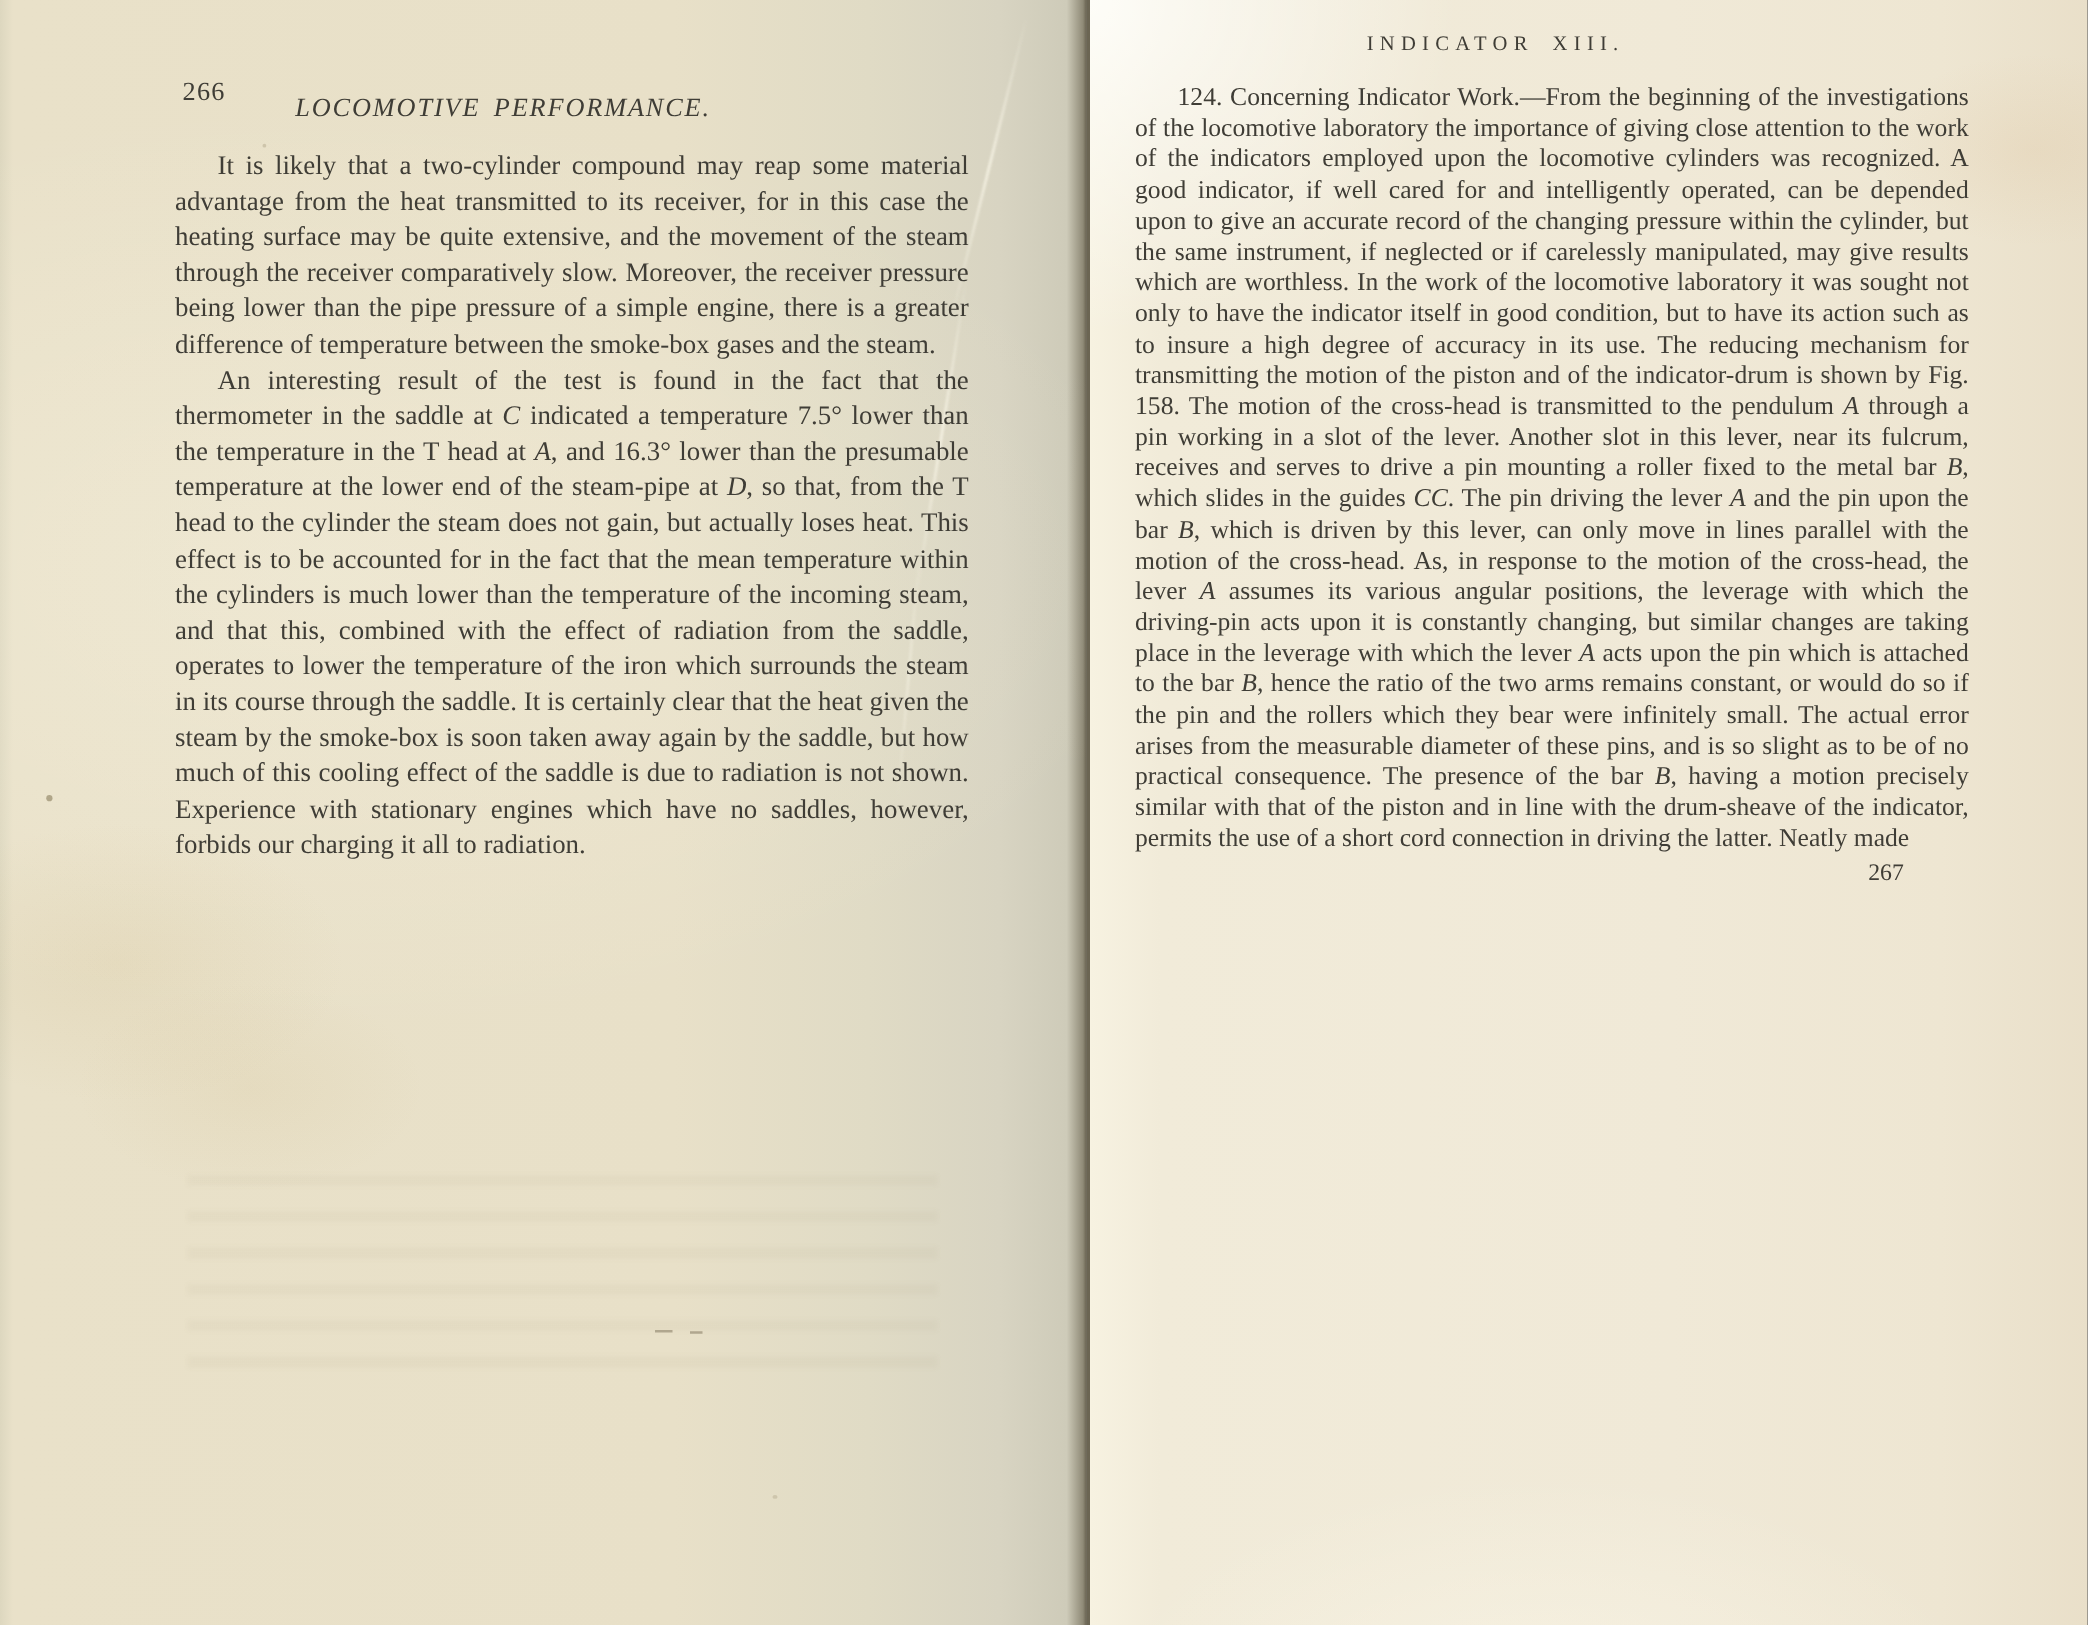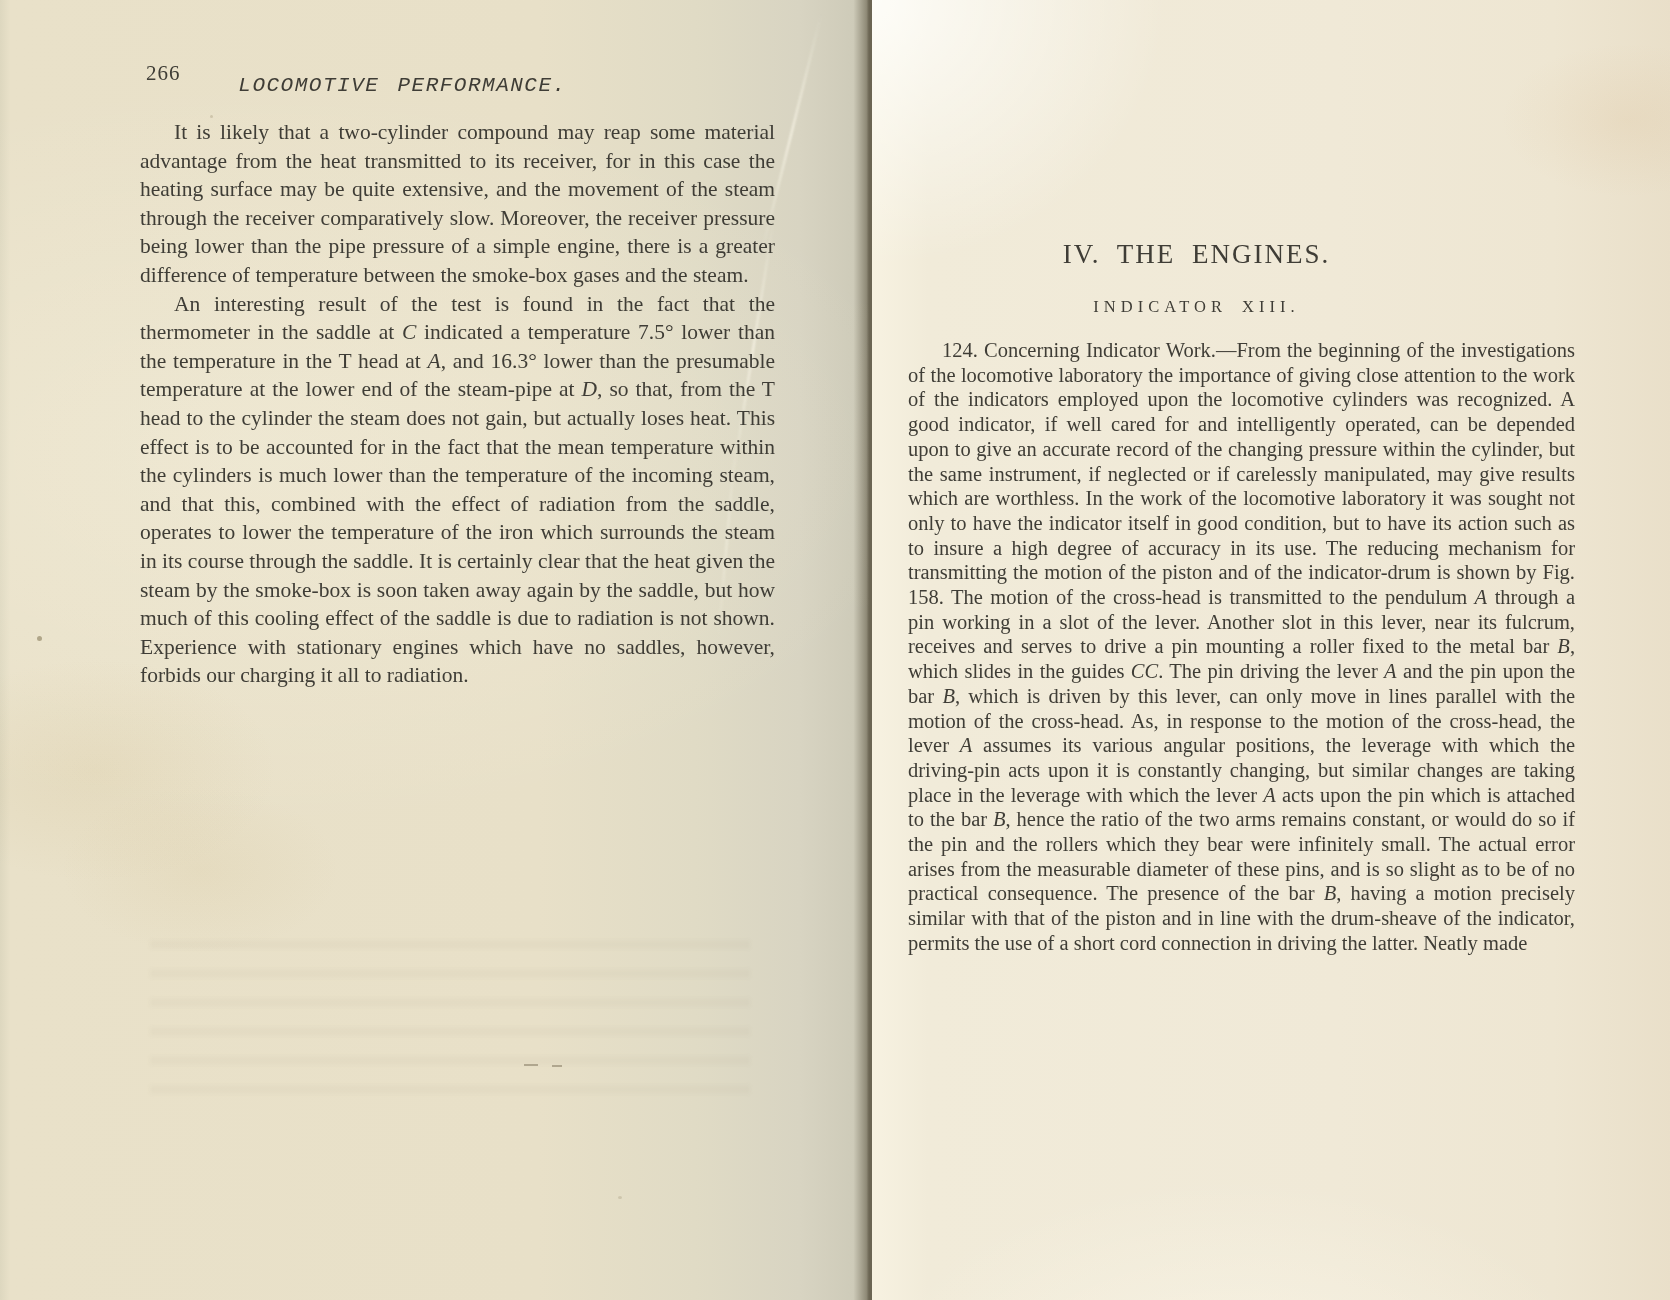--- a/index.html
+++ b/index.html
@@ -30,21 +30,21 @@
     filter: blur(1px);
   }
   .crease.c1 { left: 790px; top: 10px;  height: 250px; transform: rotate(14deg); }
   .crease.c2 { left: 752px; top: 220px; height: 260px; transform: rotate(9deg); }
   .crease.c3 { left: 726px; top: 440px; height: 200px; transform: rotate(5deg); opacity: .6; }
   .lp-folio { position: absolute; left: 146px; top: 61px; font-size: 21px; letter-spacing: 1px; }
   .lp-runhead {
     position: absolute; left: 140px; top: 74px; width: 635px;
     padding-right: 110px; box-sizing: border-box;
     text-align: center; font-style: italic; font-size: 21px;
-    letter-spacing: 1.5px; word-spacing: 4px; font-family: Liberation Mono, monospace;
+    letter-spacing: 1.5px; word-spacing: 4px;
   }
   .lp-body {
     position: absolute; left: 140px; top: 118px; width: 635px;
     font-size: 21.5px; line-height: 28.6px; text-align: justify;
   }
   
   .ghost {
     position: absolute; left: 150px; top: 940px; width: 600px; height: 170px;
     background: repeating-linear-gradient(
       to bottom,
@@ -121,24 +121,24 @@
     <div class="ghost"></div>
     <div class="pencil-mark pm1"></div>
     <div class="pencil-mark pm2"></div>
     <div class="speck s1"></div>
     <div class="speck s2"></div>
     <div class="speck s3"></div>
   </div>
 
   <div class="right-page">
     <div class="rp-content">
-      <div class="part-heading">IV.  THE  ENGINES.</div>
       <div class="section-heading">INDICATOR XIII.</div>
 
       <div class="rp-body">
           <p class="par indent"><span class="bd">124. Concerning Indicator Work.—</span><span>From the beginning of the investigations of the locomotive laboratory the importance of giving close attention to the work of the indicators employed upon the locomotive cylinders was recognized.  A good indicator, if well cared for and intelligently operated, can be depended upon to give an accurate record of the changing pressure within the cylinder, but the same instrument, if neglected or if carelessly manipulated, may give results which are worthless.  In the work of the locomotive laboratory it was sought not only to have the indicator itself in good condition, but to have its action such as to insure a high degree of accuracy in its use.  The reducing mechanism for transmitting the motion of the piston and of the indicator-drum is shown by Fig. 158.  The motion of the cross-head is transmitted to the pendulum </span><span class="it">A</span><span> through a pin working in a slot of the lever.  Another slot in this lever, near its fulcrum, receives and serves to drive a pin mounting a roller fixed to the metal bar </span><span class="it">B</span><span>, which slides in the guides </span><span class="it">CC</span><span>.  The pin driving the lever </span><span class="it">A</span><span> and the pin upon the bar </span><span class="it">B</span><span>, which is driven by this lever, can only move in lines parallel with the motion of the cross-head.  As, in response to the motion of the cross-head, the lever </span><span class="it">A</span><span> assumes its various angular positions, the leverage with which the driving-pin acts upon it is constantly changing, but similar changes are taking place in the leverage with which the lever </span><span class="it">A</span><span> acts upon the pin which is attached to the bar </span><span class="it">B</span><span>, hence the ratio of the two arms remains constant, or would do so if the pin and the rollers which they bear were infinitely small.  The actual error arises from the measurable diameter of these pins, and is so slight as to be of no practical consequence.  The presence of the bar </span><span class="it">B</span><span>, having a motion precisely similar with that of the piston and in line with the drum-sheave of the indicator, permits the use of a short cord connection in driving the latter.  Neatly made</span></p>
         </div>
 
+      <div class="rp-folio">267</div>
     </div>
 
   </div>
 
 </div>
 
 </body></html>

